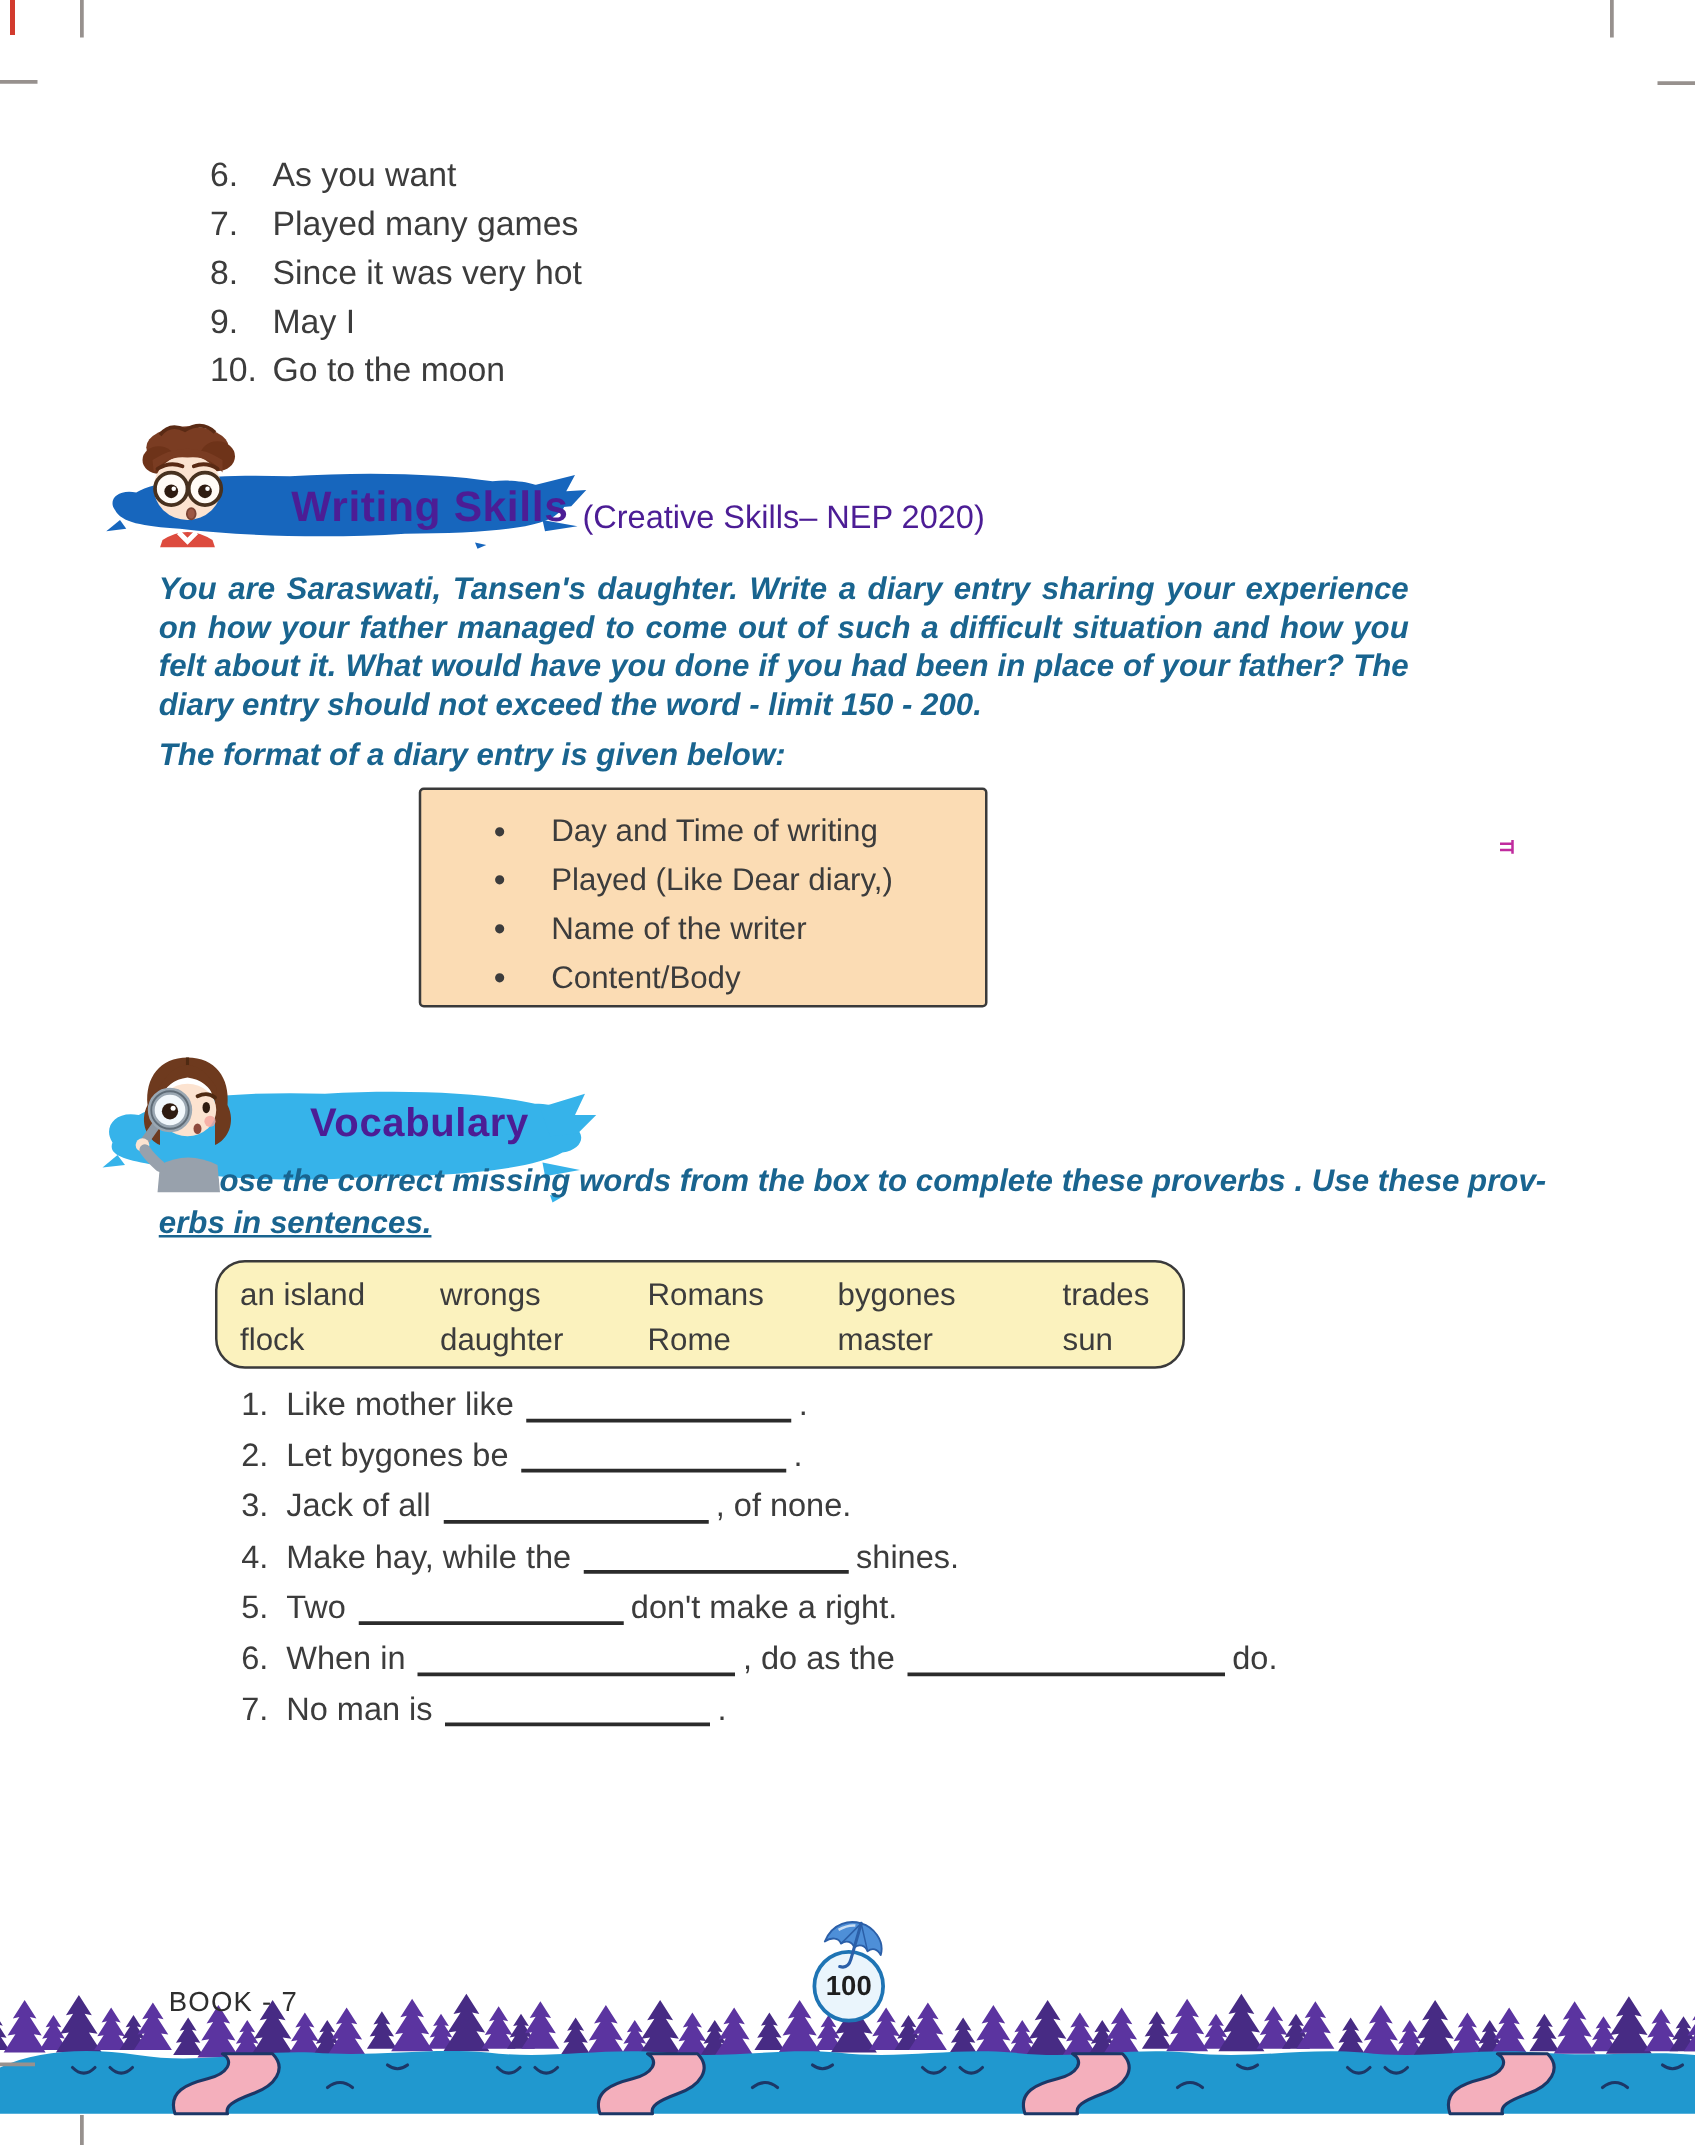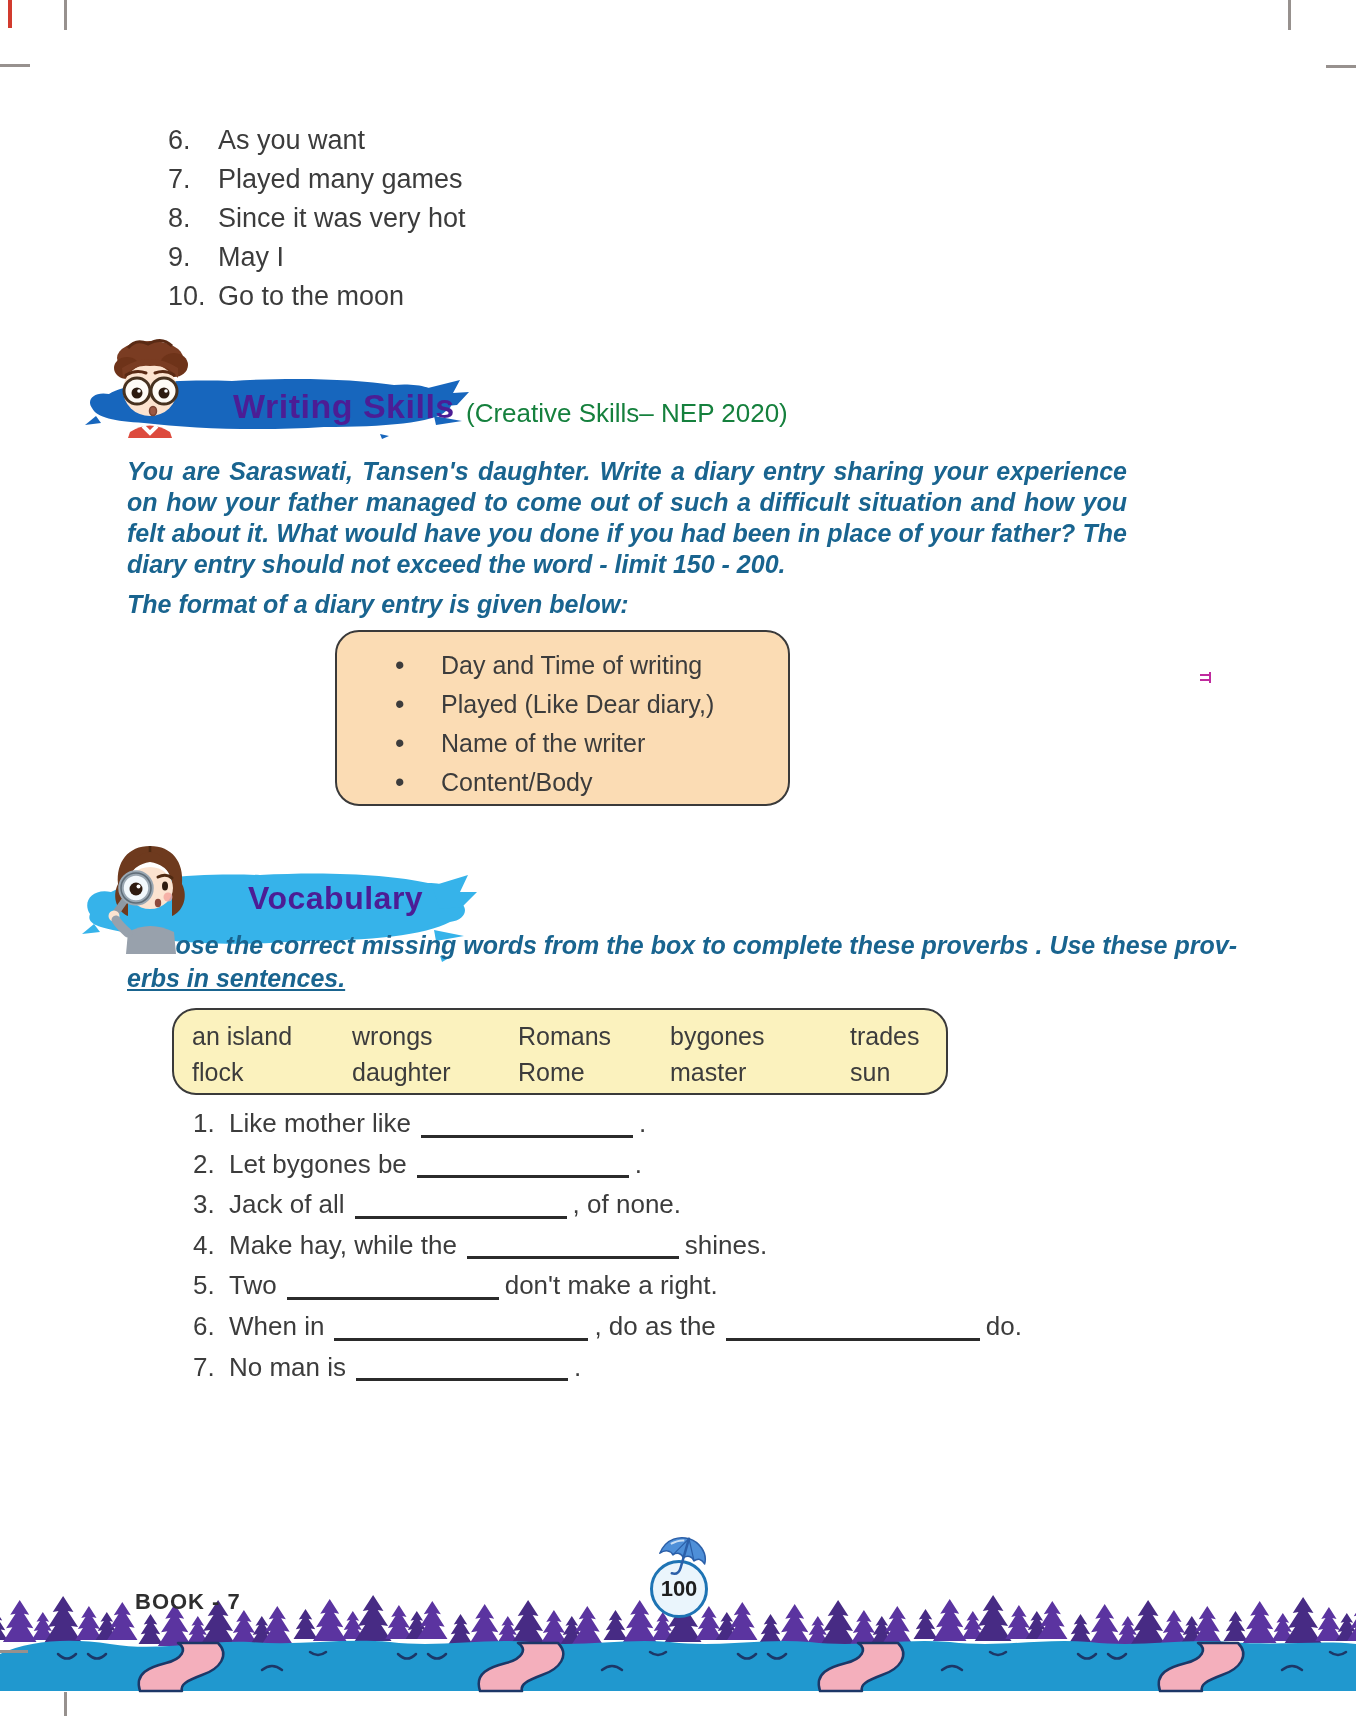--- a/index.html
+++ b/index.html
@@ -12,50 +12,50 @@
   
   .toplist{position:absolute;left:168px;top:121px;z-index:2;}
   .trow{display:flex;height:39px;line-height:39px;font-size:27px;white-space:nowrap;}
   .tnum{display:inline-block;width:50px;}
   
   .banner-svg{position:absolute;z-index:1;}
   .avatar{position:absolute;z-index:3;}
   .banner-title{position:absolute;z-index:4;color:#4c1d95;font-weight:bold;white-space:nowrap;margin-left:28px;}
   .bt-writing{left:205px;top:386px;font-size:34px;line-height:40px;letter-spacing:0.5px;}
   .bt-vocab{left:220px;top:879px;font-size:32px;line-height:38px;letter-spacing:0.5px;}
-  .subtitle{position:absolute;z-index:2;color:#15803d;white-space:nowrap;}
+  .subtitle{position:absolute;z-index:2;color:#4c1d95;white-space:nowrap;}
   .st-writing{left:466px;top:398px;font-size:26px;}
   .st-vocab{left:452px;top:888px;font-size:23.5px;letter-spacing:1.5px;}
   
   .blue-text{position:absolute;left:127px;color:var(--c-text_blue,#19648f);font-weight:bold;font-style:italic;z-index:2;}
   .prompt{top:456px;width:1000px;font-size:25px;line-height:31px;text-align:justify;}
   .format-intro{top:590px;font-size:25px;white-space:nowrap;}
   .instr{font-size:25px;white-space:nowrap;}
   .instr1{top:931px;} .instr2{top:964px;text-decoration:underline;}
   
   .format-box{position:absolute;left:335px;top:630px;width:455px;height:176px;background:var(--c-box_orange,#fbdcb4);
-      border:2.5px solid var(--c-border_dark,#3a3a3a);border-radius:24px;z-index:2;box-sizing:border-box;padding:14px 0 0 58px;}
+      border:2.5px solid var(--c-border_dark,#3a3a3a);border-radius:4px;z-index:2;box-sizing:border-box;padding:14px 0 0 58px;}
   .fmt-row{height:39px;line-height:39px;font-size:25px;white-space:nowrap;display:flex;}
   .fmt-row .bullet{display:inline-block;width:46px;}
   .fmt-row .bullet::before{content:"•";font-size:27px;}
   
   .word-box{position:absolute;left:172px;top:1008px;width:776px;height:87px;background:var(--c-box_yellow,#fbf2be);
       border:2.5px solid var(--c-border_dark,#3a3a3a);border-radius:24px;z-index:2;box-sizing:border-box;
       padding:8px 0 0 18px;display:grid;grid-template-columns:160px 166px 152px 180px auto;grid-auto-rows:36px;align-items:center;}
   .word{font-size:25px;white-space:nowrap;}
   
   .proverbs{position:absolute;left:193px;top:1103px;z-index:2;}
   .prow{height:40.6px;line-height:40.6px;display:flex;align-items:center;font-size:26px;white-space:nowrap;}
   .pnum{display:inline-block;width:36px;}
   .blank{display:inline-block;width:212px;height:30px;border-bottom:3px solid #2b2b2b;
          align-self:flex-end;margin:0 6px 6px 10px;}
   .blank.wide{width:254px;}
   
   .footer-svg{position:absolute;left:0;top:1588px;z-index:1;}
-  .book-label{position:absolute;left:135px;top:1589px;font-size:22px;font-weight:bold;color:#2e2e2e;
+  .book-label{position:absolute;left:135px;top:1589px;font-size:22px;font-weight:normal;color:#2e2e2e;
       letter-spacing:1px;z-index:3;white-space:nowrap;}
   .page-badge{position:absolute;left:650px;top:1560px;width:58px;height:58px;border-radius:50%;
       background:var(--c-badge_fill,#eaf5fc);border:3px solid var(--c-badge_border,#1e74b4);box-sizing:border-box;
       display:flex;align-items:center;justify-content:center;z-index:3;}
   .page-badge span{font-size:22px;font-weight:bold;color:#1e1e1e;}
   .umbrella{position:absolute;left:656px;top:1536px;z-index:4;}
   
   .t1{fill:var(--c-tree,#5b34a0);} .t2{fill:var(--c-tree_dark,#472b84);}
   .water{fill:var(--c-water,#2098cf);}
   .pinkr{fill:var(--c-pink,#f4afbc);stroke:var(--c-navy,#1c3767);stroke-width:2.5;stroke-linejoin:round;}

